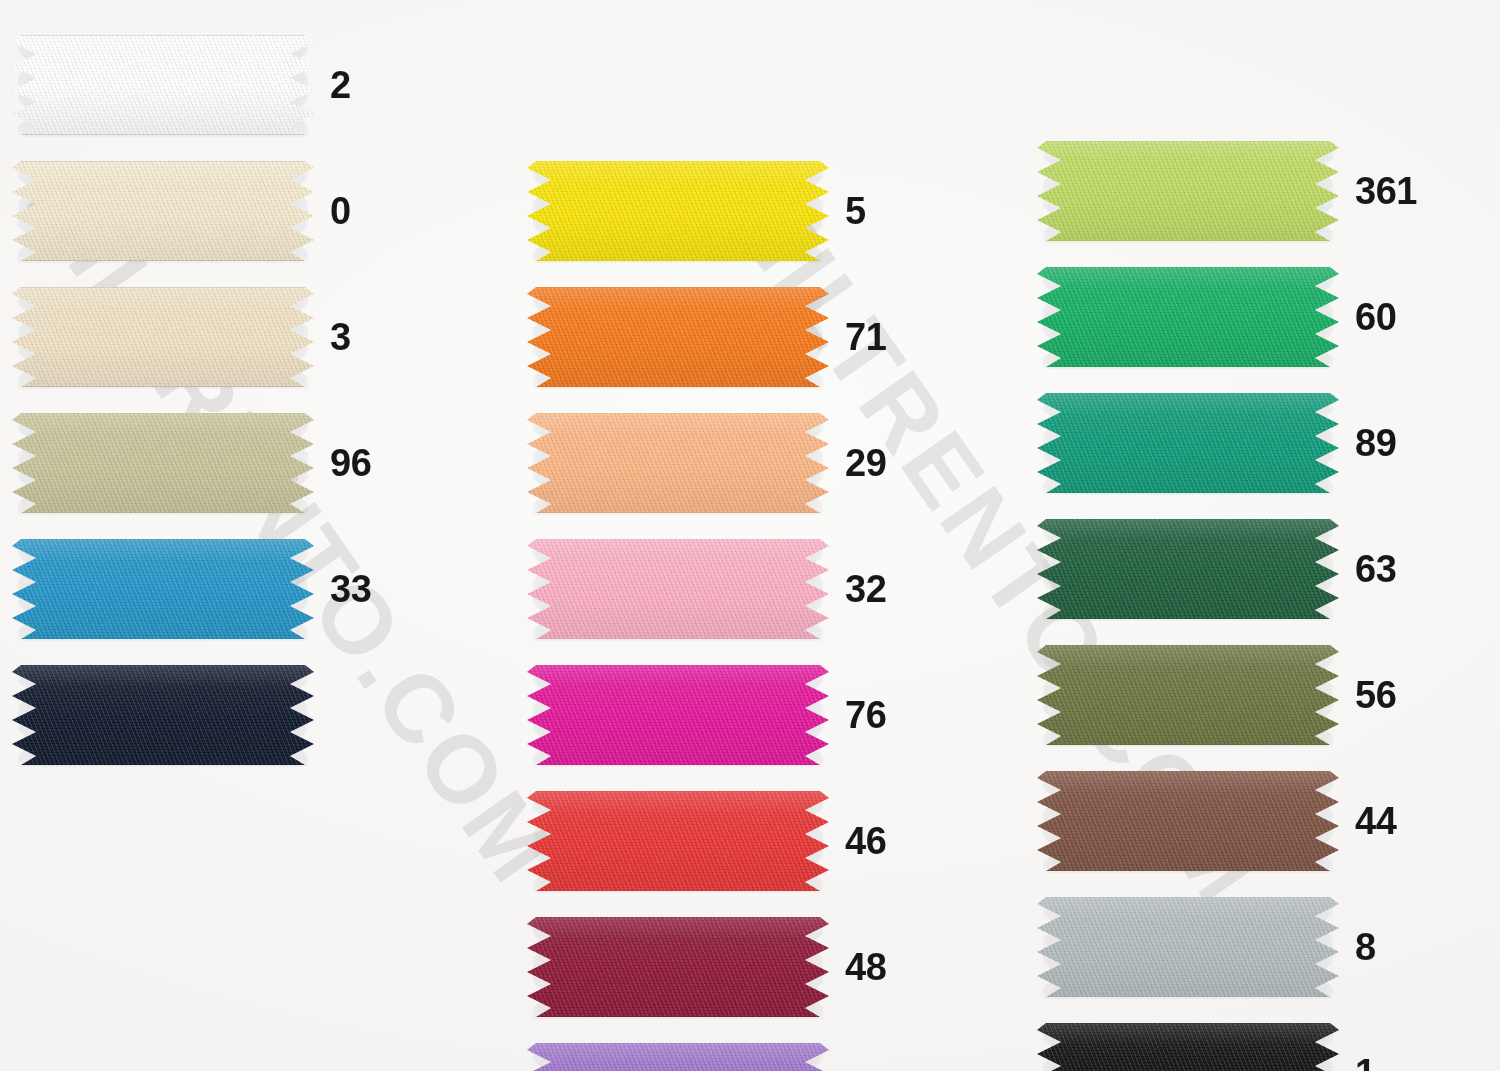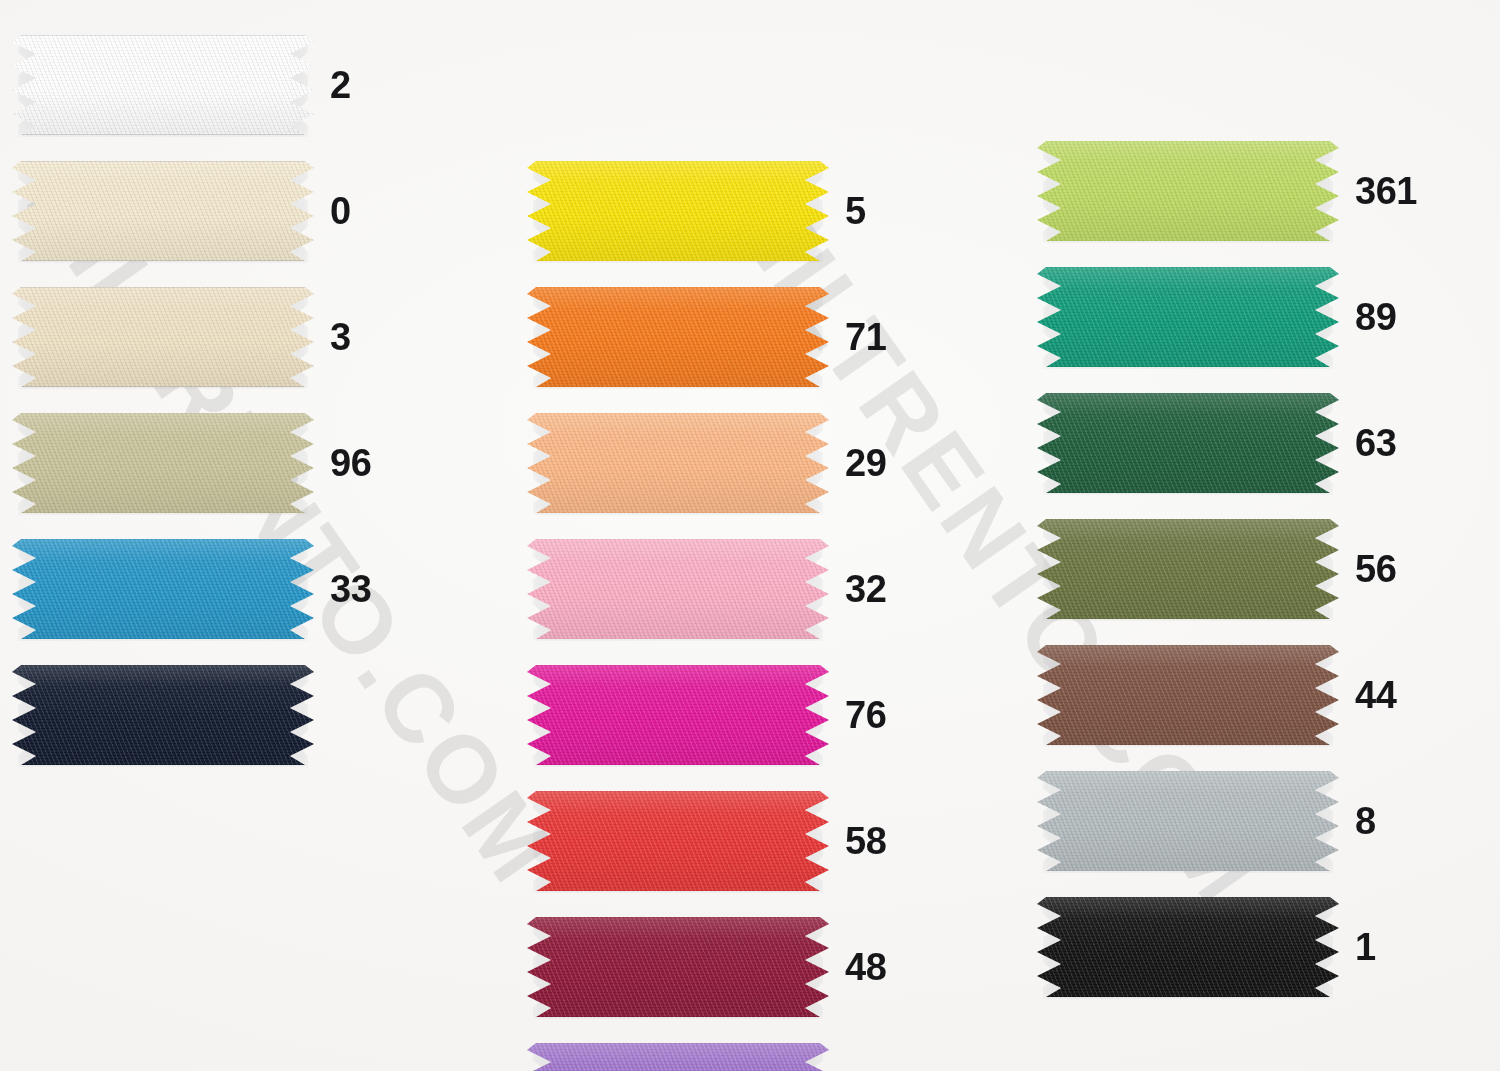--- a/index.html
+++ b/index.html
@@ -227,21 +227,21 @@
           <div class="ribbon-shadow"></div>
           <div class="ribbon" style="background: rgb(226, 23, 154);"></div>
         </div>
         <div class="swatch-label">76</div>
       </div>
       <div class="swatch-row">
         <div class="ribbon-wrap">
           <div class="ribbon-shadow"></div>
           <div class="ribbon" style="background: rgb(230, 53, 53);"></div>
         </div>
-        <div class="swatch-label">58</div>
+        <div class="swatch-label">46</div>
       </div>
       <div class="swatch-row">
         <div class="ribbon-wrap">
           <div class="ribbon-shadow"></div>
           <div class="ribbon" style="background: rgb(141, 25, 56);"></div>
         </div>
         <div class="swatch-label">48</div>
       </div>
       <div class="swatch-row">
         <div class="ribbon-wrap">
@@ -254,20 +254,27 @@
       <div class="swatch-row">
         <div class="ribbon-wrap">
           <div class="ribbon-shadow"></div>
           <div class="ribbon" style="background: rgb(188, 217, 98);"></div>
         </div>
         <div class="swatch-label">361</div>
       </div>
       <div class="swatch-row">
         <div class="ribbon-wrap">
           <div class="ribbon-shadow"></div>
+          <div class="ribbon" style="background: rgb(23, 174, 99);"></div>
+        </div>
+        <div class="swatch-label">60</div>
+      </div>
+      <div class="swatch-row">
+        <div class="ribbon-wrap">
+          <div class="ribbon-shadow"></div>
           <div class="ribbon" style="background: rgb(16, 154, 120);"></div>
         </div>
         <div class="swatch-label">89</div>
       </div>
       <div class="swatch-row">
         <div class="ribbon-wrap">
           <div class="ribbon-shadow"></div>
           <div class="ribbon" style="background: rgb(31, 94, 60);"></div>
         </div>
         <div class="swatch-label">63</div>

